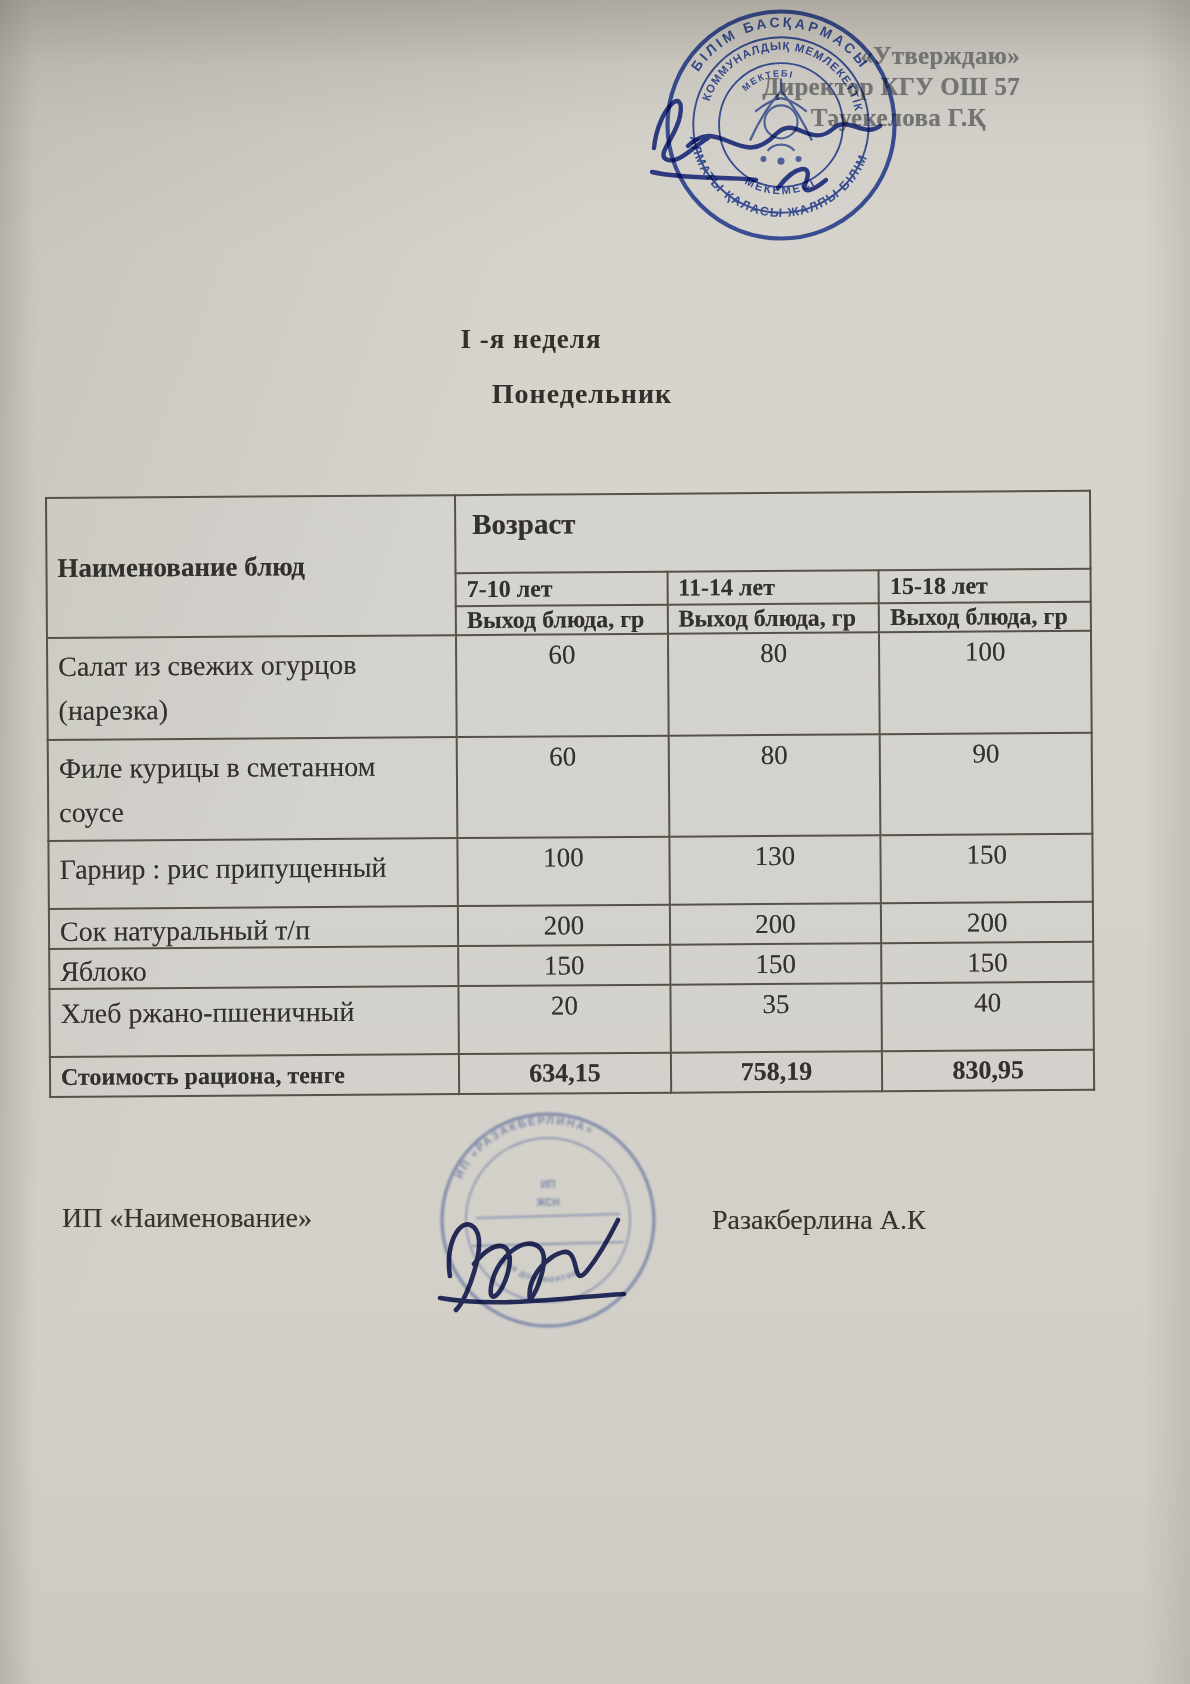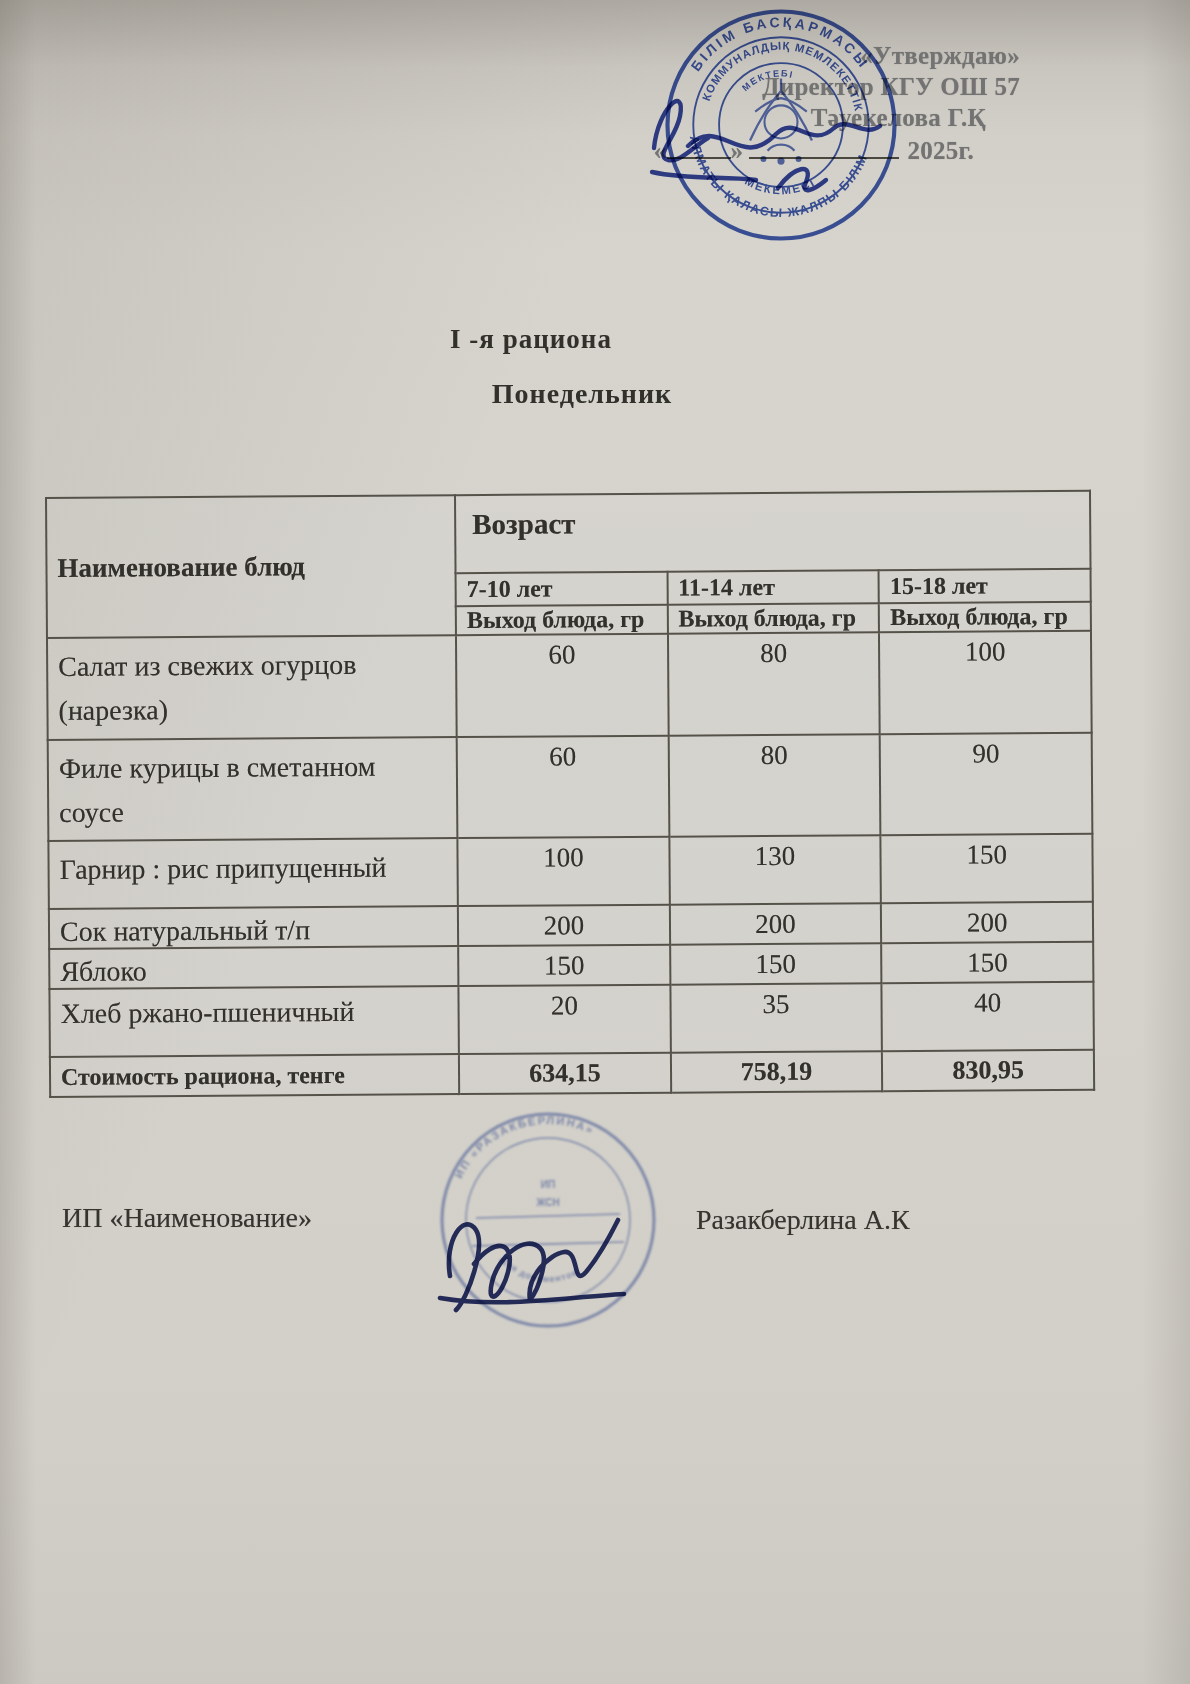--- a/index.html
+++ b/index.html
@@ -42,30 +42,29 @@
   .cell-val{font-size:27px;text-align:center;vertical-align:top !important;padding-top:4px !important;}
   .total-name{font-size:24px;font-weight:bold;}
   .total-val{font-size:26px;font-weight:bold;text-align:center;}
   
   .stamp-top{left:652px;top:-4px;width:258px;height:258px;mix-blend-mode:multiply;opacity:.95;filter:blur(.5px);}
   .sig-top{left:628px;top:30px;width:420px;height:200px;mix-blend-mode:multiply;}
   .stamp-bottom{left:424px;top:1096px;width:248px;height:248px;mix-blend-mode:multiply;opacity:.8;filter:blur(1px);}
   .sig-bottom{left:428px;top:1148px;width:230px;height:190px;mix-blend-mode:multiply;}
   
   .footer-left{left:62px;top:1202px;font-size:28px;color:#36342e;text-shadow:0 0 .7px rgba(60,56,50,.45);}
-  .footer-right{left:696px;top:1204px;font-size:28px;color:#36342e;text-shadow:0 0 .7px rgba(60,56,50,.45);}
+  .footer-right{left:712px;top:1204px;font-size:28px;color:#36342e;text-shadow:0 0 .7px rgba(60,56,50,.45);}
 </style>
 </head>
 <body>
 
 <div class="abs approval">
   <div>«Утверждаю»</div>
   <div>Директор КГУ ОШ 57</div>
   <div class="ln3">Тәуекелова Г.Қ</div>
-  <div class="dateline"><span>«</span><span class="blankline"></span><span>»</span><span class="blankline2"></span><span>2025г.</span></div>
 </div>
 
 <svg class="abs stamp-top" viewBox="0 0 250 250">
   <defs>
     <path id="arcOT" d="M 30,125 A 95,95 0 0 1 220,125"></path>
     <path id="arcOB" d="M 36,125 A 89,89 0 0 0 214,125"></path>
     <path id="arcMT" d="M 52,125 A 73,73 0 0 1 198,125"></path>
     <path id="arcMB" d="M 58,125 A 67,67 0 0 0 192,125"></path>
     <path id="arcIT" d="M 78,125 A 47,47 0 0 1 172,125"></path>
   </defs>
@@ -95,21 +94,21 @@
 
 <svg class="abs sig-top" viewBox="0 0 420 200">
   <g fill="none" stroke="#25379b" stroke-width="4.4" stroke-linecap="round" opacity=".92">
     <path d="M 26,118 C 30,78 58,54 52,86 C 48,108 26,126 40,130 C 52,133 66,116 80,108"></path>
     <path d="M 60,116 C 92,84 112,142 148,104 C 168,84 182,120 206,98 C 220,86 236,108 252,96"></path>
     <path d="M 24,142 C 60,150 96,146 128,150"></path>
     <path d="M 150,158 C 166,136 186,132 178,152 C 172,166 186,160 198,150"></path>
   </g>
 </svg>
 
-<div class="abs title-week">I -я  рациона</div>
+<div class="abs title-week">I -я  неделя</div>
 <div class="abs title-day">Понедельник</div>
 
 <table class="abs menu">
   <tbody>
       <tr>
     <td class="c-name hdr-name" rowspan="3">Наименование блюд</td>
     <td class="hdr-age" colspan="3" style="height:64px;">Возраст</td>
   </tr>
   <tr>
     <td class="c1 hdr-group" style="height:31px;">7-10 лет</td>

